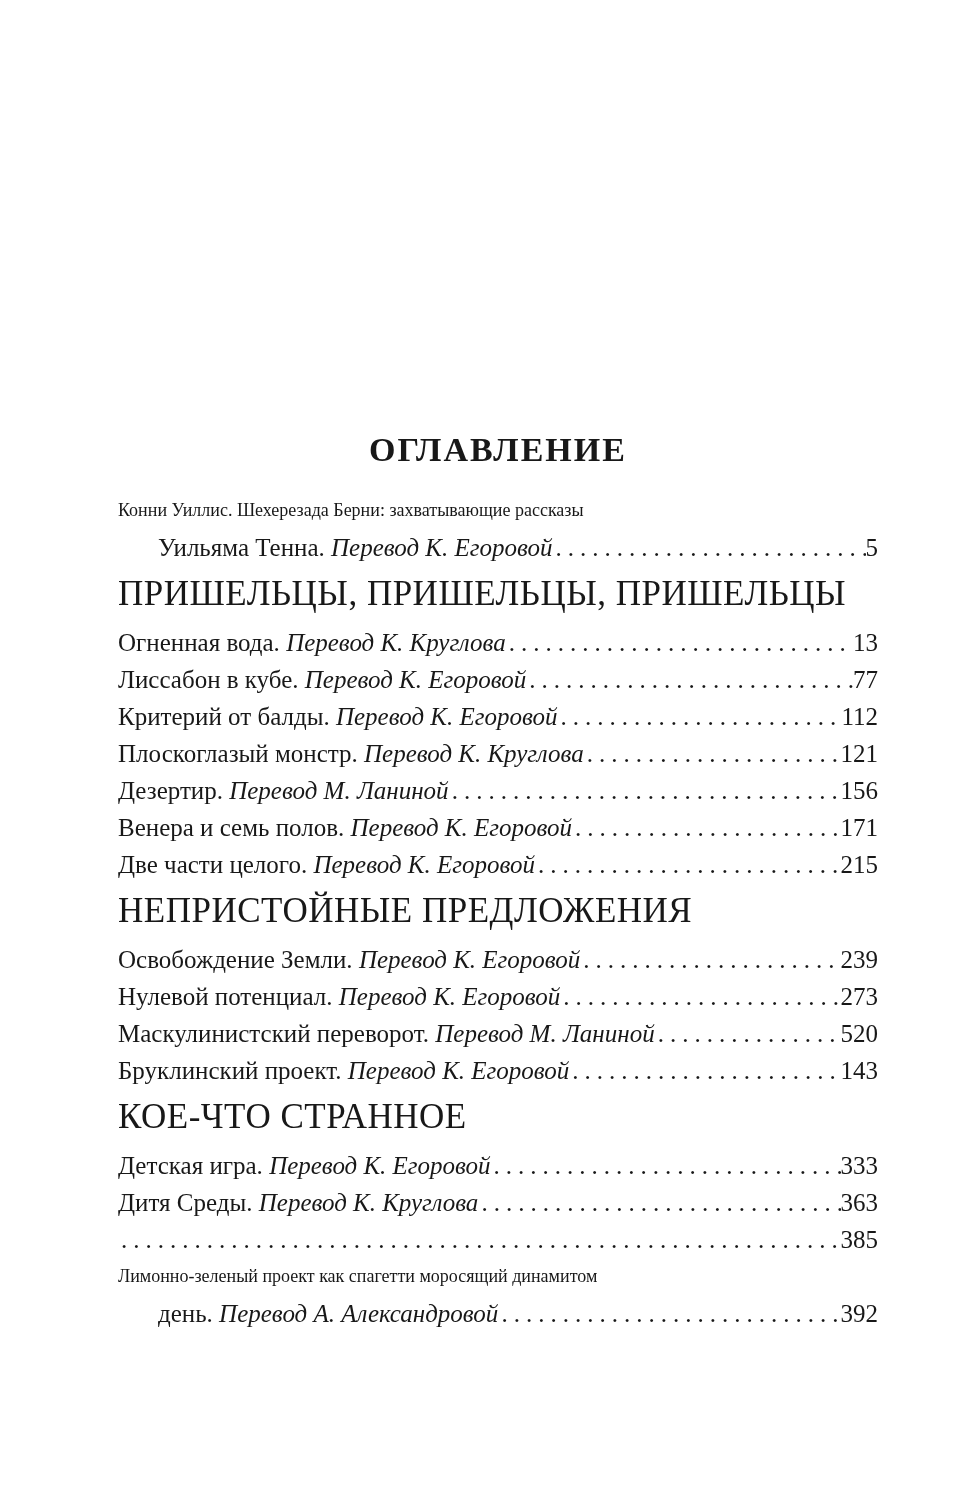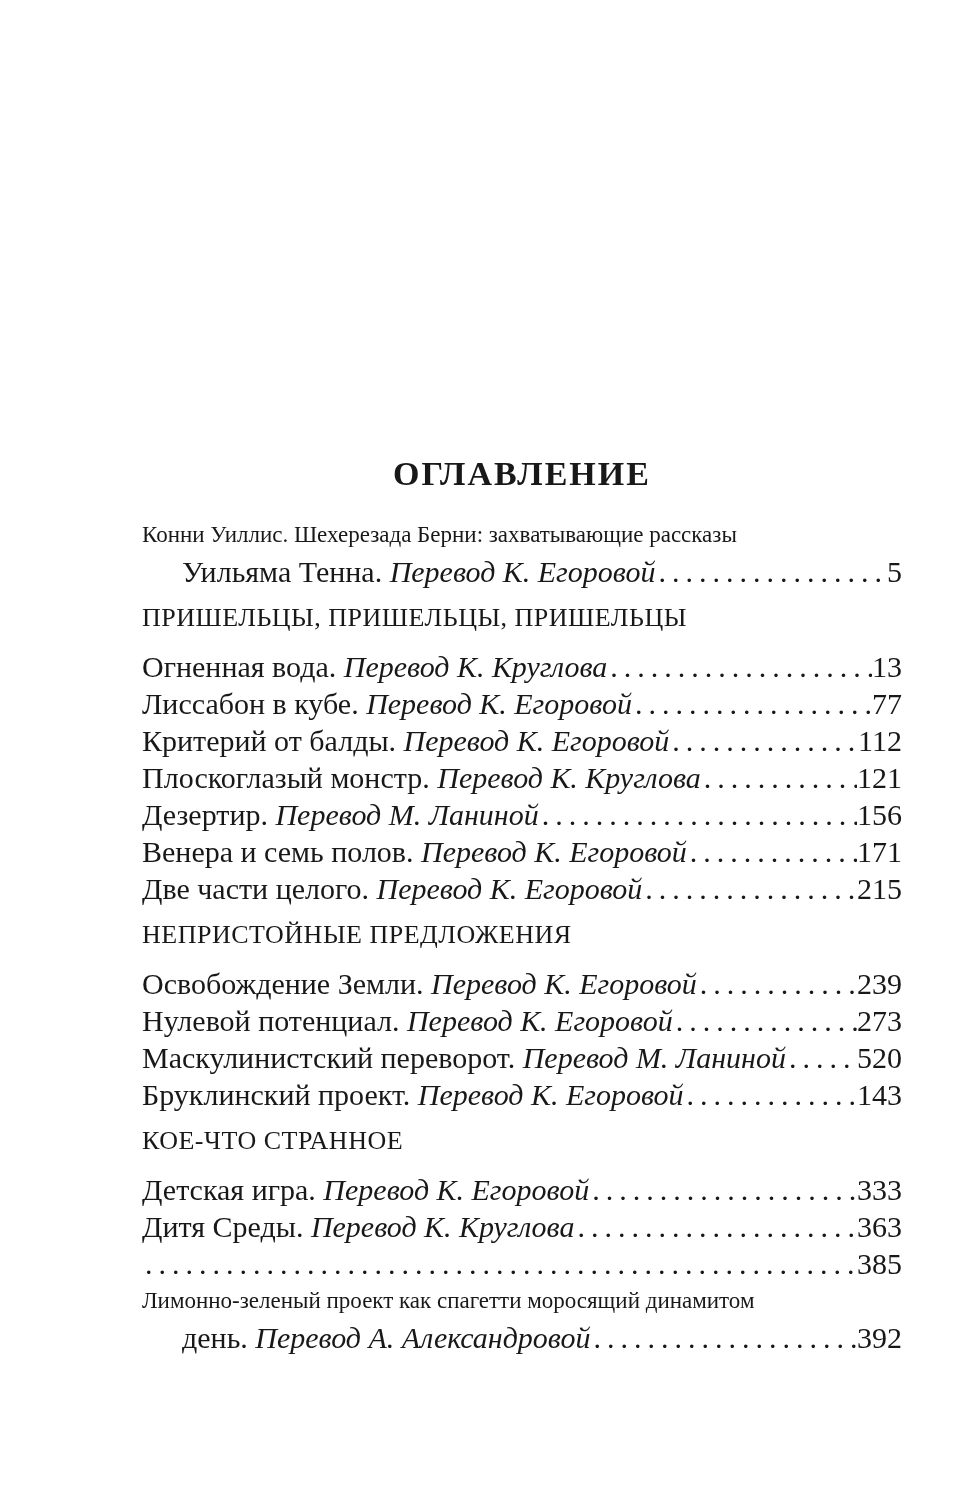--- a/index.html
+++ b/index.html
@@ -7,46 +7,45 @@
     width: 966px; height: 1500px;
     position: relative;
     font-family: "Liberation Serif", "DejaVu Serif", serif;
     color: #181818;
     overflow: hidden;
   }
   .toc {
     position: absolute;
     left: 118px;
     width: 760px;
-    top: 454px;
-    margin-left: 24px;
+    top: 430px;
   }
   h1.title {
     margin: 0 0 22px 0;
     text-align: center;
     font-size: 34px;
     line-height: 40px;
     font-weight: bold;
     letter-spacing: 2px;
   }
   h2.section {
     margin: 9px 0 12px 0;
-    font-size: 26px;
+    font-size: 35px;
     line-height: 37px;
     font-weight: normal;
     letter-spacing: 0.5px;
   }
   .row {
     display: flex;
     align-items: baseline;
-    font-size: 30px;
+    font-size: 25px;
     line-height: 37px;
   }
   .l1 {
-    font-size: 23px;
+    font-size: 18px;
     line-height: 37px;
   }
   .cont { padding-left: 40px; }
   .t { white-space: nowrap; }
   .t i { font-style: italic; }
   .dots {
     flex: 1 1 auto;
     overflow: hidden;
     white-space: nowrap;
     min-width: 10px;

